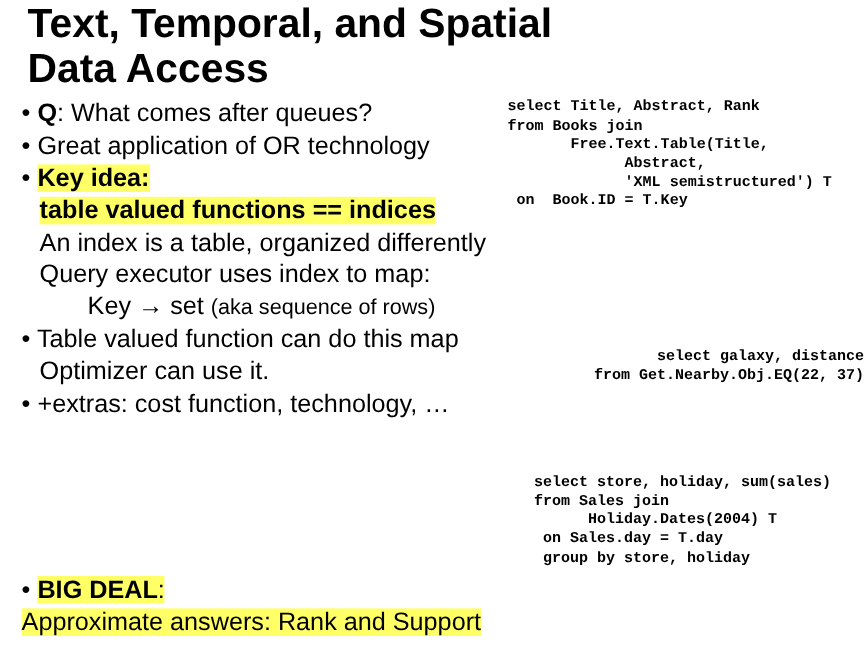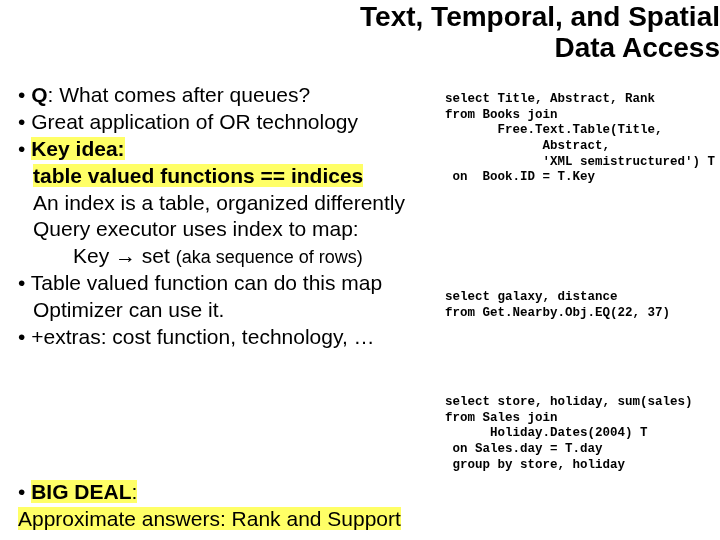--- a/index.html
+++ b/index.html
@@ -6,25 +6,26 @@
     margin: 0;
     padding: 0;
     width: 720px;
     height: 540px;
     background: #fff;
     font-family: Arial, Helvetica, sans-serif;
     position: relative;
     overflow: hidden;
   }
   .title {
-    font-size: 28px;
+    font-size: 34px;
     font-weight: bold;
-    text-align: right;
+    text-align: left;
     margin-top: 2px;
     line-height: 1.1;
+    padding-left: 23px;
   }
   .bullets {
     position: absolute;
     left: 18px;
     top: 82px;
     font-size: 21px;
     line-height: 1.28;
     width: 470px;
   }
   .bullets .indent {
@@ -41,22 +42,22 @@
     font-size: 18px;
   }
   .code {
     position: absolute;
     font-family: "Courier New", monospace;
     font-size: 12.5px;
     font-weight: bold;
     line-height: 1.25;
     white-space: pre;
   }
-  .c1 { left: 445px; top: 82px; width: 275px; margin-top: 10px; }
-  .c2 { left: 445px; top: 290px; width: 275px; }
+  .c1 { left: 423px; top: 82px; width: 275px; }
+  .c2 { left: 445px; top: 290px; width: 275px; text-align: right; }
   .c3 { left: 445px; top: 395px; width: 275px; }
   .bottom-block {
     position: absolute;
     left: 18px;
     top: 478px;
     font-size: 21px;
     line-height: 1.3;
   }
 </style>
 </head>

